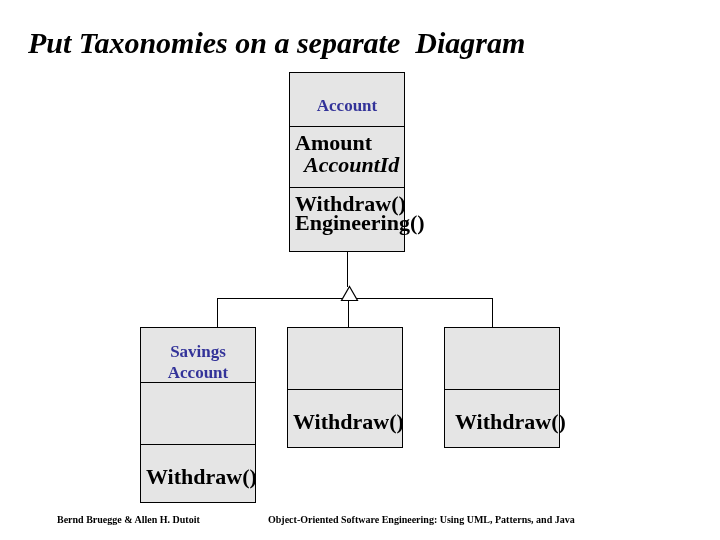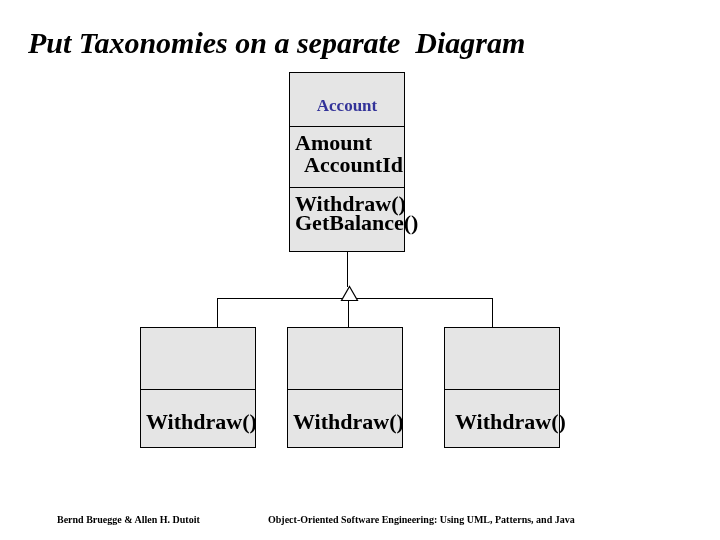--- a/index.html
+++ b/index.html
@@ -41,21 +41,21 @@
   .c-attrs { border-bottom: 1px solid #000000; }
   .member {
     font-weight: bold;
     font-size: 22px;
     line-height: 19px;
     color: #000000;
     padding-left: 5px;
     white-space: nowrap;
   }
   .indent { padding-left: 14px; }
-  .attr-line { margin-top: 3px; }
+  .attr-line { margin-top: 3px; font-style: italic; }
   .conn { position: absolute; background: #000000; }
   .tri { position: absolute; }
   .footer-text {
     position: absolute;
     top: 514px;
     font-size: 10px;
     font-weight: bold;
     color: #000000;
     white-space: nowrap;
   }
@@ -68,34 +68,35 @@
   <div class="heading">Put Taxonomies on a separate  Diagram</div>
 
   <div class="uml-class" style="left:289px; top:72px;">
     <div class="compartment c-title" style="height:54px; padding-top:22px;">Account</div>
     <div class="compartment c-attrs" style="height:61px; padding-top:6px;">
       <div class="member">Amount</div>
       <div class="member indent attr-line">AccountId</div>
     </div>
     <div class="compartment" style="height:63px; padding-top:6px;">
       <div class="member">Withdraw()</div>
-      <div class="member">GetBalance()</div>
+      <div class="member">Engineering()</div>
     </div>
   </div>
 
   <div class="conn" style="left:347px; top:252px; width:1px; height:35px;"></div>
   <div class="conn" style="left:217px; top:298px; width:276px; height:1px;"></div>
   <div class="conn" style="left:217px; top:298px; width:1px; height:30px;"></div>
   <div class="conn" style="left:348px; top:301px; width:1px; height:27px;"></div>
   <div class="conn" style="left:492px; top:298px; width:1px; height:30px;"></div>
   <svg class="tri" style="left:340px; top:285px;" width="19" height="17" viewBox="0 0 19 17">
     <polygon points="9.5,1.5 17.5,15.5 1.5,15.5" fill="#ffffff" stroke="#000000" stroke-width="1.2"></polygon>
   </svg>
 
   <div class="uml-class" style="left:140px; top:327px;">
+    <div class="compartment c-title" style="height:55px; padding-top:13px;">Savings Account</div>
     <div class="compartment c-attrs" style="height:62px;"></div>
     <div class="compartment" style="height:57px; padding-top:22px;">
       <div class="member">Withdraw()</div>
     </div>
   </div>
 
   <div class="uml-class" style="left:287px; top:327px;">
     <div class="compartment c-attrs" style="height:62px;"></div>
     <div class="compartment" style="height:57px; padding-top:22px;">
       <div class="member">Withdraw()</div>

